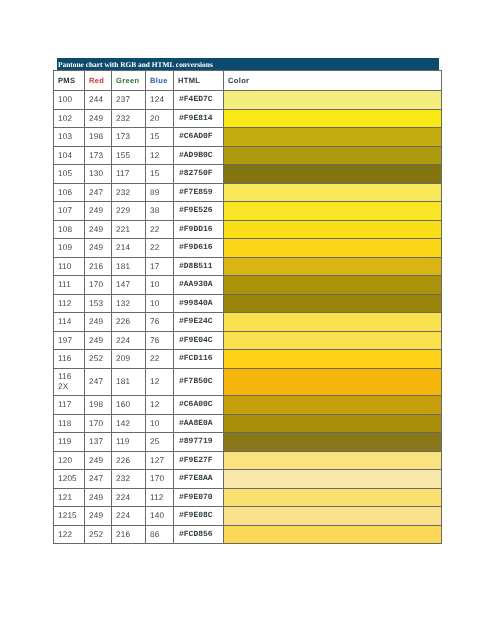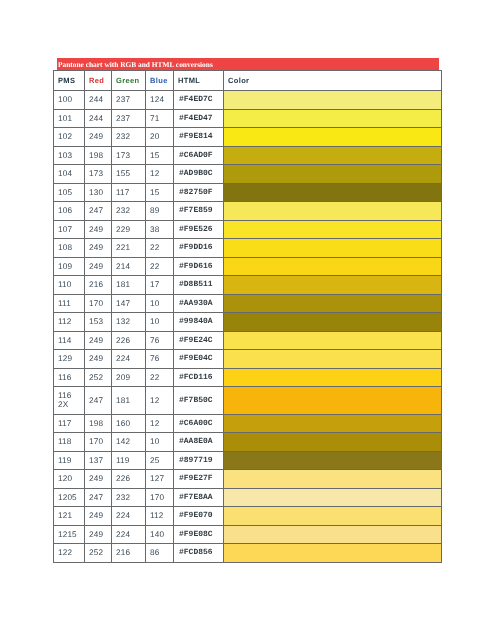--- a/index.html
+++ b/index.html
@@ -3,21 +3,21 @@
 <meta charset="utf-8">
 <title>Pantone chart with RGB and HTML conversions</title>
 <style>
   html,body{margin:0;padding:0;}
   body{width:495px;height:640px;background:#ffffff;overflow:hidden;
        font-family:"Liberation Sans",sans-serif;text-rendering:geometricPrecision;}
   .page{position:relative;width:495px;height:640px;background:#ffffff;}
 
   
   .chart-caption{position:absolute;left:57px;top:58px;width:382px;height:12px;
-          background:#ef4444;color:#ffffff;font-family:"Liberation Serif",serif;
+          background:#0c4a6e;color:#ffffff;font-family:"Liberation Serif",serif;
           font-weight:bold;font-size:7.4px;line-height:14px;padding-left:1px;
           box-sizing:border-box;white-space:nowrap;letter-spacing:0;}
 
   
   table.chart{position:absolute;left:53px;top:70px;width:389px;
               border-collapse:collapse;table-layout:fixed;}
   table.chart td,table.chart th{border:1px solid #68696b;margin:0;box-sizing:border-box;}
   table.chart th{height:20px;font-size:7.5px;font-weight:bold;text-align:left;
       padding:0 0 0 4px;background:#ffffff;letter-spacing:0.35px;vertical-align:middle;}
   table.chart td{height:18.5px;font-size:8.2px;line-height:9px;color:#3c4a56;
@@ -59,28 +59,20 @@
     <tbody>
       <tr class="data-row">
         <td class="c-pms pms">100</td>
         <td class="c-red">244</td>
         <td class="c-green">237</td>
         <td class="c-blue">124</td>
         <td class="c-html hex">#F4ED7C</td>
         <td class="c-color swatch" style="background-color: rgb(244, 237, 124);"></td>
       </tr>
       <tr class="data-row">
-        <td class="c-pms pms">101</td>
-        <td class="c-red">244</td>
-        <td class="c-green">237</td>
-        <td class="c-blue">71</td>
-        <td class="c-html hex">#F4ED47</td>
-        <td class="c-color swatch" style="background-color: rgb(244, 237, 71);"></td>
-      </tr>
-      <tr class="data-row">
         <td class="c-pms pms">102</td>
         <td class="c-red">249</td>
         <td class="c-green">232</td>
         <td class="c-blue">20</td>
         <td class="c-html hex">#F9E814</td>
         <td class="c-color swatch" style="background-color: rgb(249, 232, 20);"></td>
       </tr>
       <tr class="data-row">
         <td class="c-pms pms">103</td>
         <td class="c-red">198</td>
@@ -163,21 +155,21 @@
       </tr>
       <tr class="data-row">
         <td class="c-pms pms">114</td>
         <td class="c-red">249</td>
         <td class="c-green">226</td>
         <td class="c-blue">76</td>
         <td class="c-html hex">#F9E24C</td>
         <td class="c-color swatch" style="background-color: rgb(249, 226, 76);"></td>
       </tr>
       <tr class="data-row">
-        <td class="c-pms pms">129</td>
+        <td class="c-pms pms">197</td>
         <td class="c-red">249</td>
         <td class="c-green">224</td>
         <td class="c-blue">76</td>
         <td class="c-html hex">#F9E04C</td>
         <td class="c-color swatch" style="background-color: rgb(249, 224, 76);"></td>
       </tr>
       <tr class="data-row">
         <td class="c-pms pms">116</td>
         <td class="c-red">252</td>
         <td class="c-green">209</td>

